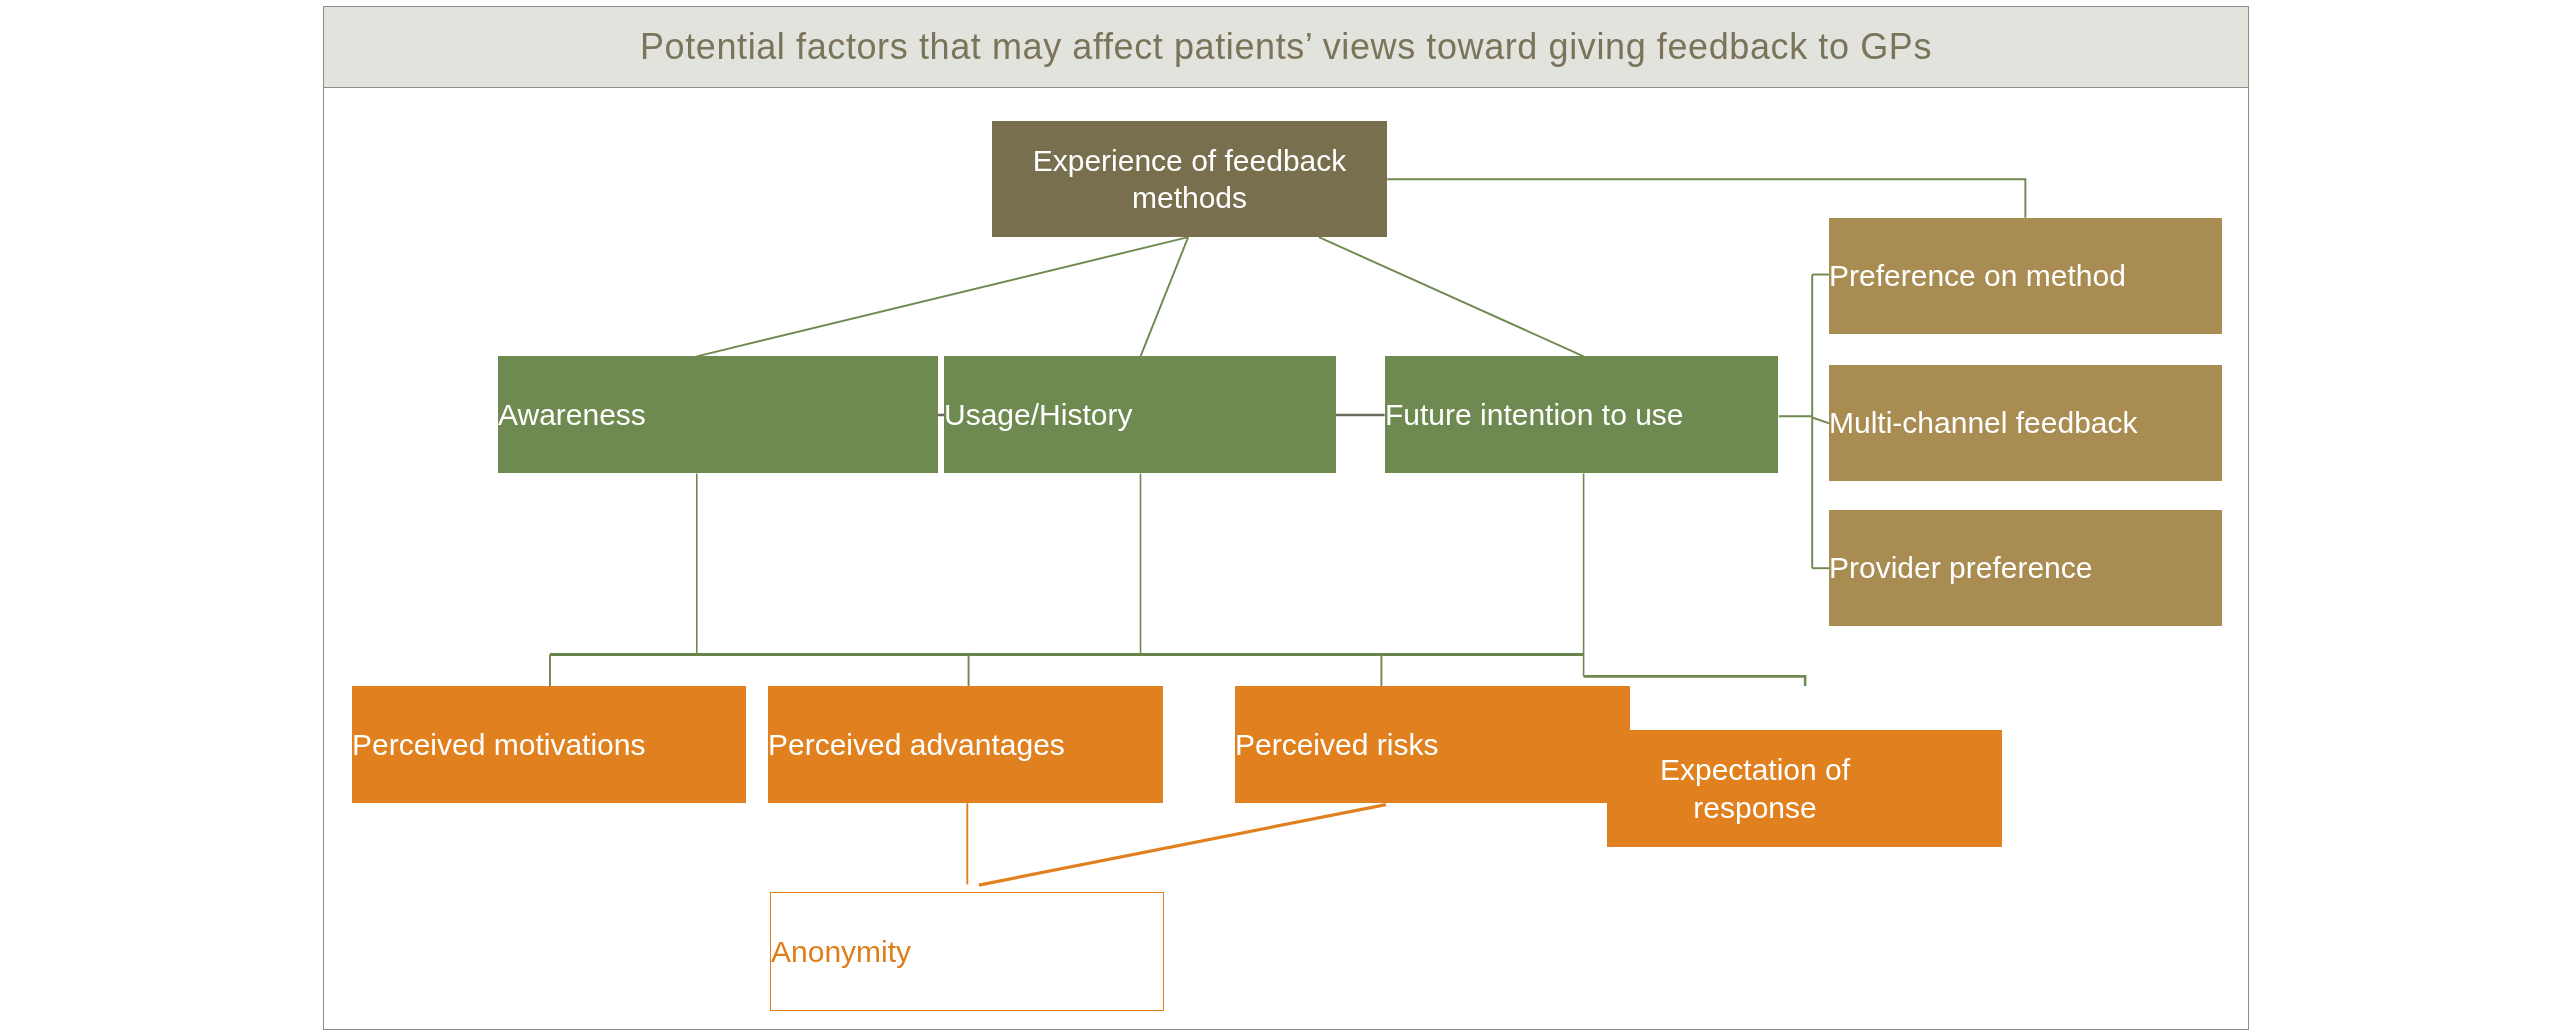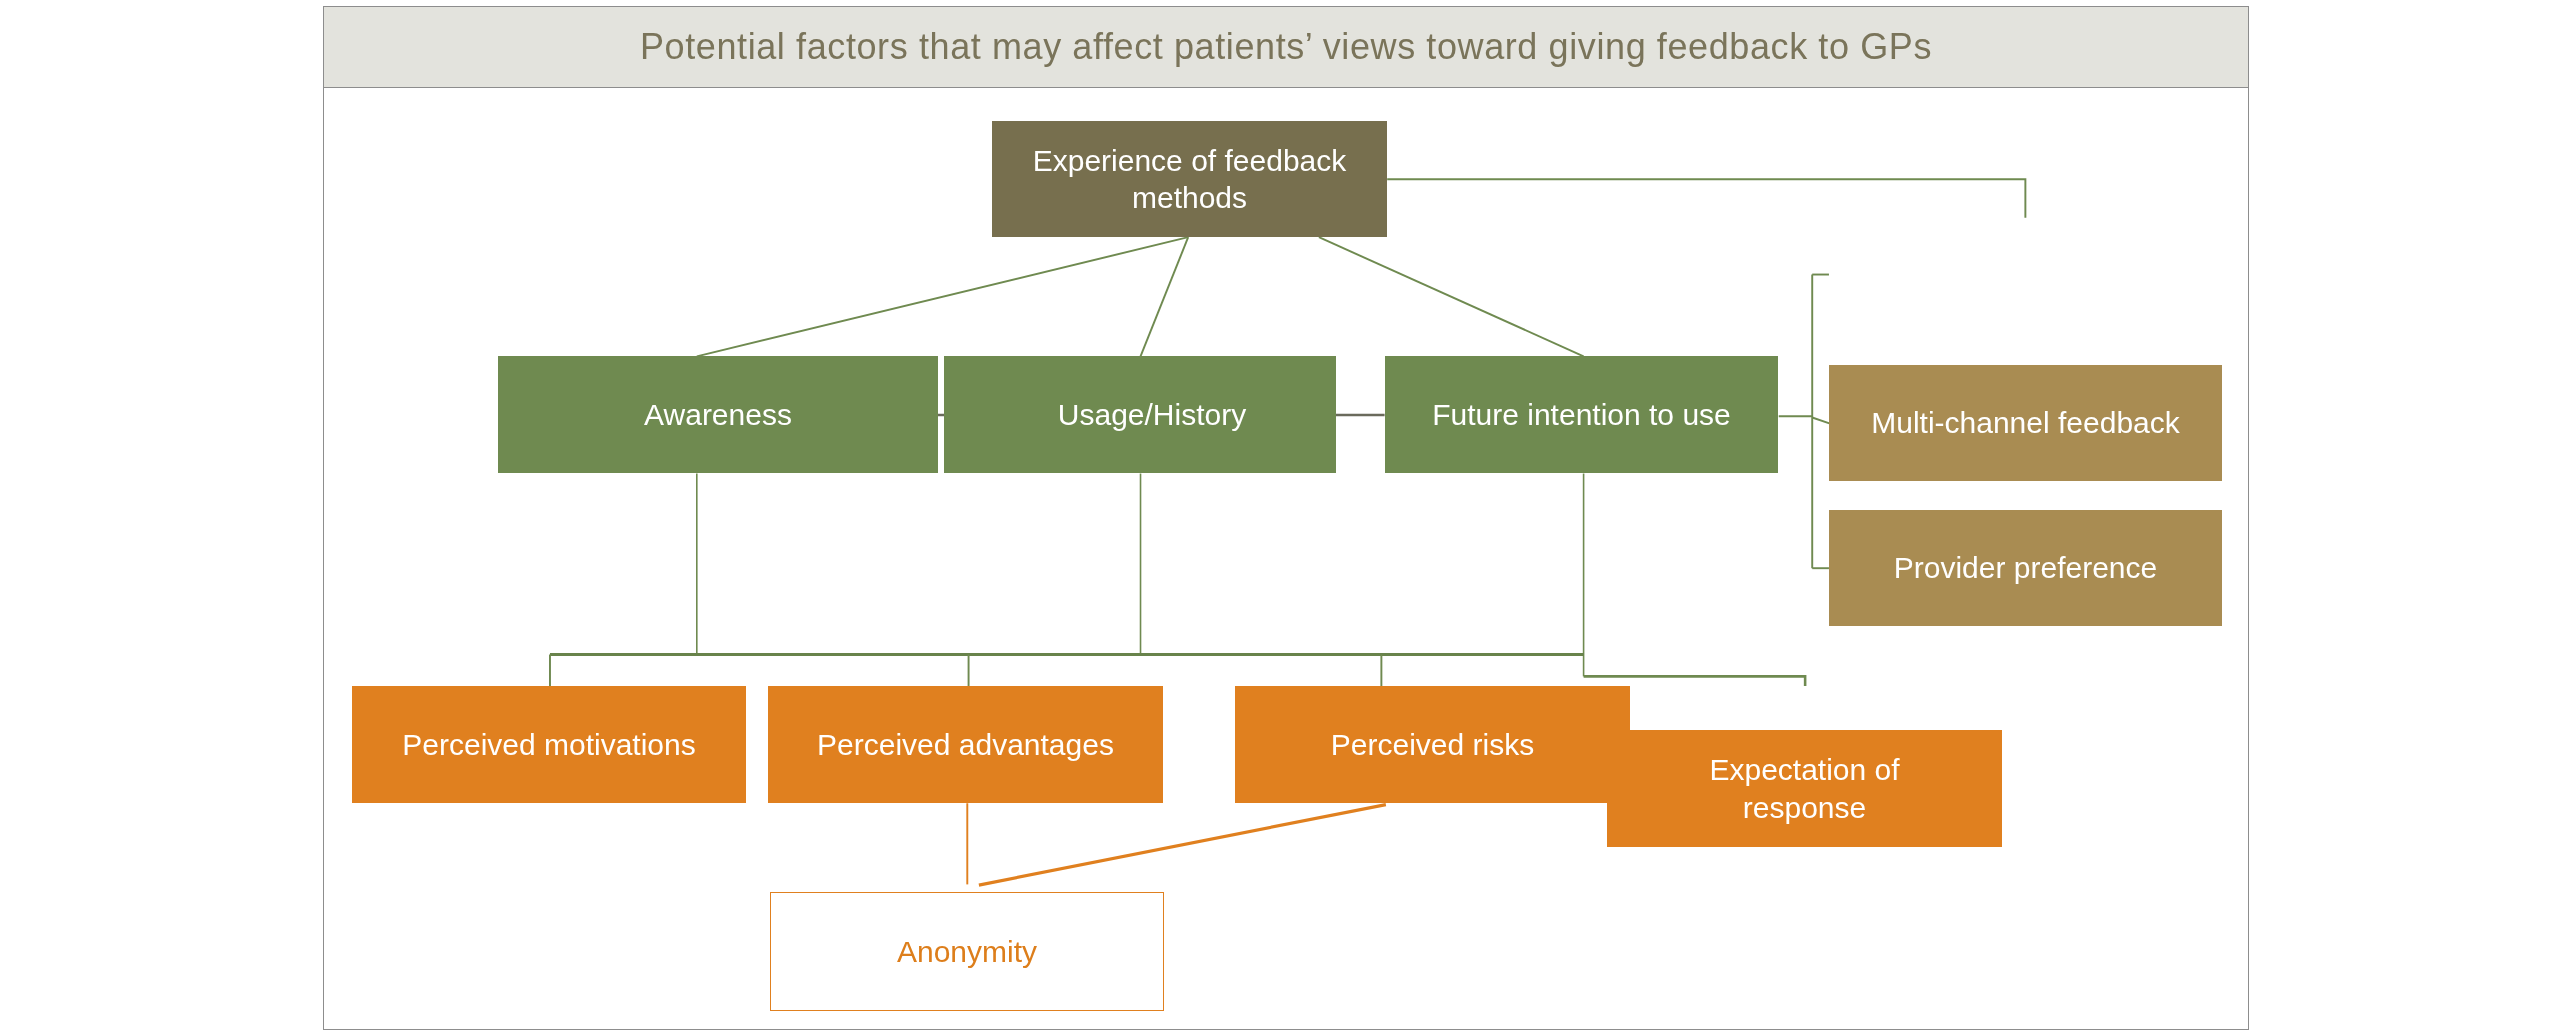--- a/index.html
+++ b/index.html
@@ -45,41 +45,41 @@
     left: 0;
     top: 0;
     width: 2576px;
     height: 1034px;
     pointer-events: none;
   }
   .node {
     position: absolute;
     display: flex;
     align-items: center;
-    justify-content: center;
+    justify-content: flex-start;
     text-align: center;
     color: #ffffff;
     font-size: 30px;
     line-height: 1.25;
     box-sizing: border-box;
   }
   .olive  { background: #776f4e; }
   .green  { background: #6f8a50; }
   .tan    { background: #a98c52; }
   .orange { background: #e0801f; }
   .outline-orange {
     background: #ffffff;
     border: 1.9px solid #e0801f;
     color: #dd7e1b;
     margin-top: 8px;
   }
   
   #node-experience   { left: 992px; top: 121px;  width: 395px; height: 116px; }
   #node-awareness    { left: 498px;  top: 356px;  width: 440px; height: 117px; }
-  #node-usage        { left: 944px; top: 356px;  width: 392px; height: 117px; padding-left: 24px; }
+  #node-usage        { left: 944px; top: 356px;  width: 392px; height: 117px; }
   #node-future       { left: 1385px; top: 356px;  width: 393px; height: 117px; }
   #node-pref-method  { left: 1829px; top: 218px;  width: 393px; height: 116px; }
   #node-multichannel { left: 1829px; top: 365px;  width: 393px; height: 116px; }
   #node-provider     { left: 1829px; top: 510px;  width: 393px; height: 116px; }
   #node-motivations  { left: 352px;  top: 686px; width: 394px; height: 117px; }
   #node-advantages   { left: 768px; top: 686px; width: 395px; height: 117px; }
   #node-risks        { left: 1235px; top: 686px; width: 395px; height: 117px; }
   #node-expectation  { left: 1607px; top: 686px; width: 395px; height: 117px; margin-top: 44px; }
   #node-anonymity    { left: 770px; top: 884px; width: 394px; height: 119px; }
   #node-expectation .label-inner { display: inline-block; max-width: 296px; }
@@ -131,20 +131,23 @@
   <div class="node green" id="node-awareness">
     <span class="label-inner">Awareness</span>
   </div>
   <div class="node green" id="node-usage">
     <span class="label-inner">Usage/History</span>
   </div>
   <div class="node green" id="node-future">
     <span class="label-inner">Future intention to use</span>
   </div>
 
+  <div class="node tan" id="node-pref-method">
+    <span class="label-inner">Preference on method</span>
+  </div>
   <div class="node tan" id="node-multichannel">
     <span class="label-inner">Multi-channel feedback</span>
   </div>
   <div class="node tan" id="node-provider">
     <span class="label-inner">Provider preference</span>
   </div>
 
   <div class="node orange" id="node-motivations">
     <span class="label-inner">Perceived motivations</span>
   </div>

